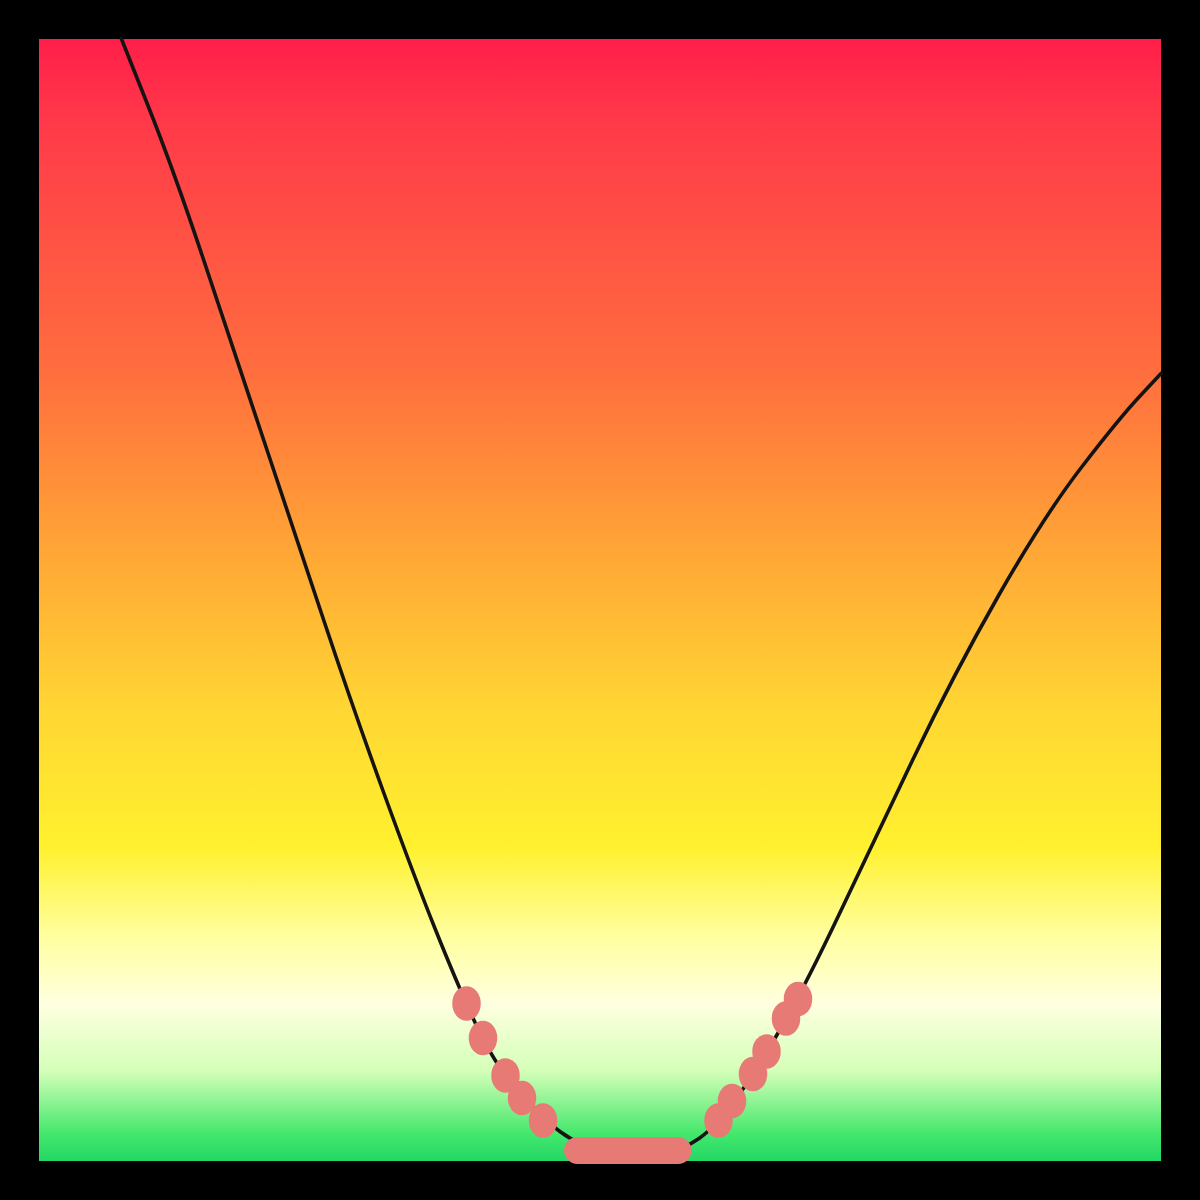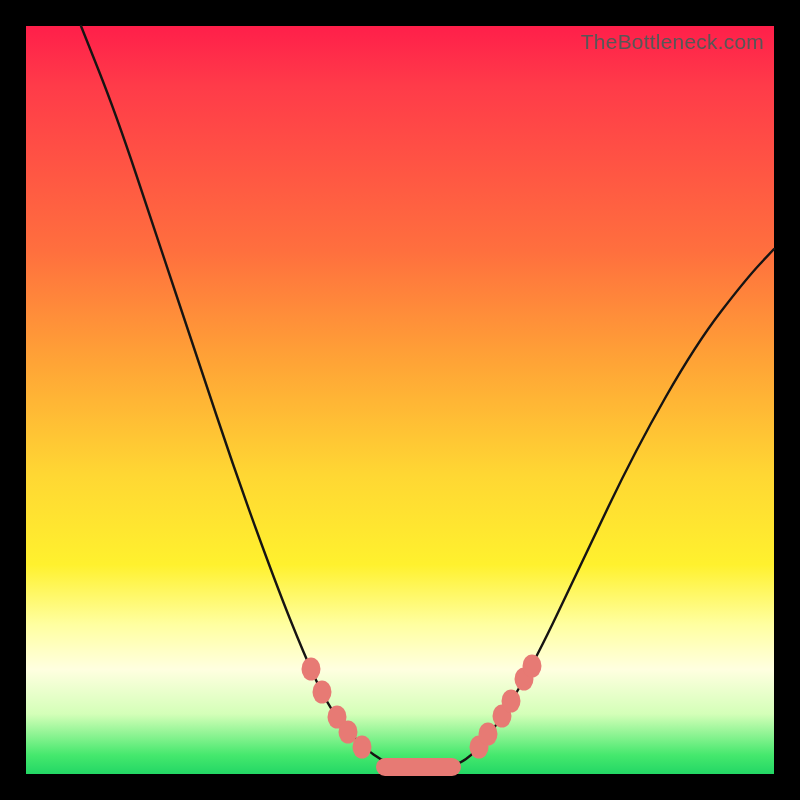--- a/index.html
+++ b/index.html
@@ -70,21 +70,20 @@
   .flat-bead {
     fill: #e77a74;
     stroke: none;
   }
 </style>
 </head>
 <body>
 
 <div class="frame">
   <div class="plot-area">
-    <span class="watermark">TheBottleneck.com</span>
 
     <svg class="overlay" viewBox="0 0 748 748" preserveAspectRatio="none">
       <g id="curves">
           <path d="M 55 0 Q 55 0 72.5 44 Q 90 88 110 148 Q 130 208 150 268 Q 170 328 190 388 Q 210 448 230 503 Q 250 558 264 593 Q 278 628 289 652 Q 300 676 310 689.5 Q 320 703 330 713 Q 340 723 347.5 728.5 Q 355 734 362.5 737 Q 370 740 380 741 Q 390 742 400 742 Q 410 742 420 741 Q 430 740 440 733 Q 450 726 462.5 709.5 Q 475 693 492.5 663 Q 510 633 532.5 585.5 Q 555 538 582.5 480.5 Q 610 423 640 370.5 Q 670 318 695 285.5 Q 720 253 734 238 T 748 223" class="curve"></path>
         </g>
       <g id="beads">
           <ellipse cx="285" cy="643" rx="9.5" ry="11.5" class="bead"></ellipse>
           <ellipse cx="296" cy="666" rx="9.5" ry="11.5" class="bead"></ellipse>
           <ellipse cx="311" cy="691" rx="9.5" ry="11.5" class="bead"></ellipse>
           <ellipse cx="322" cy="706" rx="9.5" ry="11.5" class="bead"></ellipse>

